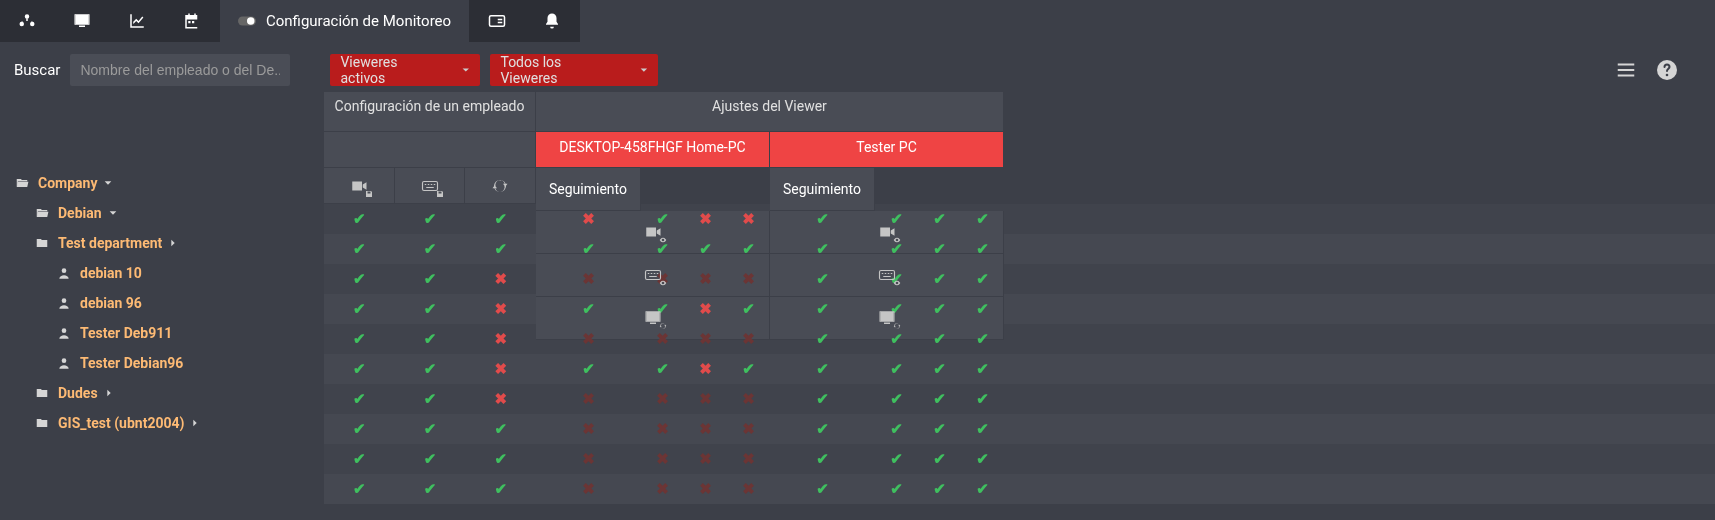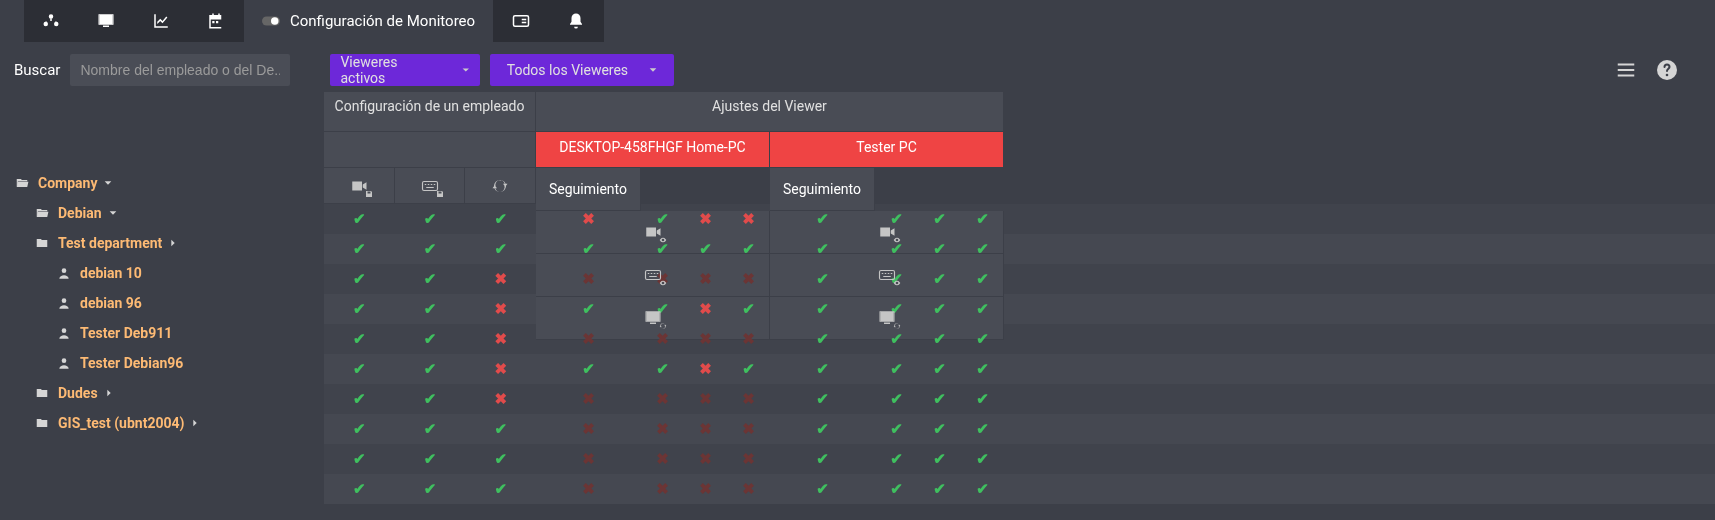--- a/index.html
+++ b/index.html
@@ -11,21 +11,20 @@
   width: 1715px;
   height: 520px;
   overflow: hidden;
 }
 
 
 .topnav {
   display: flex;
   height: 42px;
   background: #3c3f48;
-  padding-left: 24px;
 }
 .navtab {
   display: flex;
   align-items: center;
   justify-content: center;
   padding: 0 18px;
   cursor: pointer;
   border-right: 1px solid #2c2e35;
   background: #2c2e35;
 }
@@ -51,30 +50,30 @@
   font-size: 14px;
   border-radius: 2px;
   height: 32px;
 }
 .txtinput::placeholder { color: #9b9b9b; }
 .searchfield { width: 220px; }
 .viewername { width: 170px; }
 
 .selectwrap {
   display: flex; align-items: center;
-  background: #6d28d9;
+  background: #b91c1c;
   height: 32px;
   padding: 0 10px;
   border-radius: 2px;
   cursor: pointer;
   color: #e0e0e0;
 }
 .selectwrap .chev { margin-left: 20px; }
 .sel1 { width: 150px; justify-content: space-between; }
-.sel2 { width: 184px; justify-content: center; }
+.sel2 { width: 168px; justify-content: flex-start; }
 
 .rightbar {
   margin-left: auto;
   display: flex;
   align-items: center;
   gap: 18px;
   padding-right: 22px;
 }
 .rightbar svg { fill: #d5d5d5; cursor: pointer; }
 

